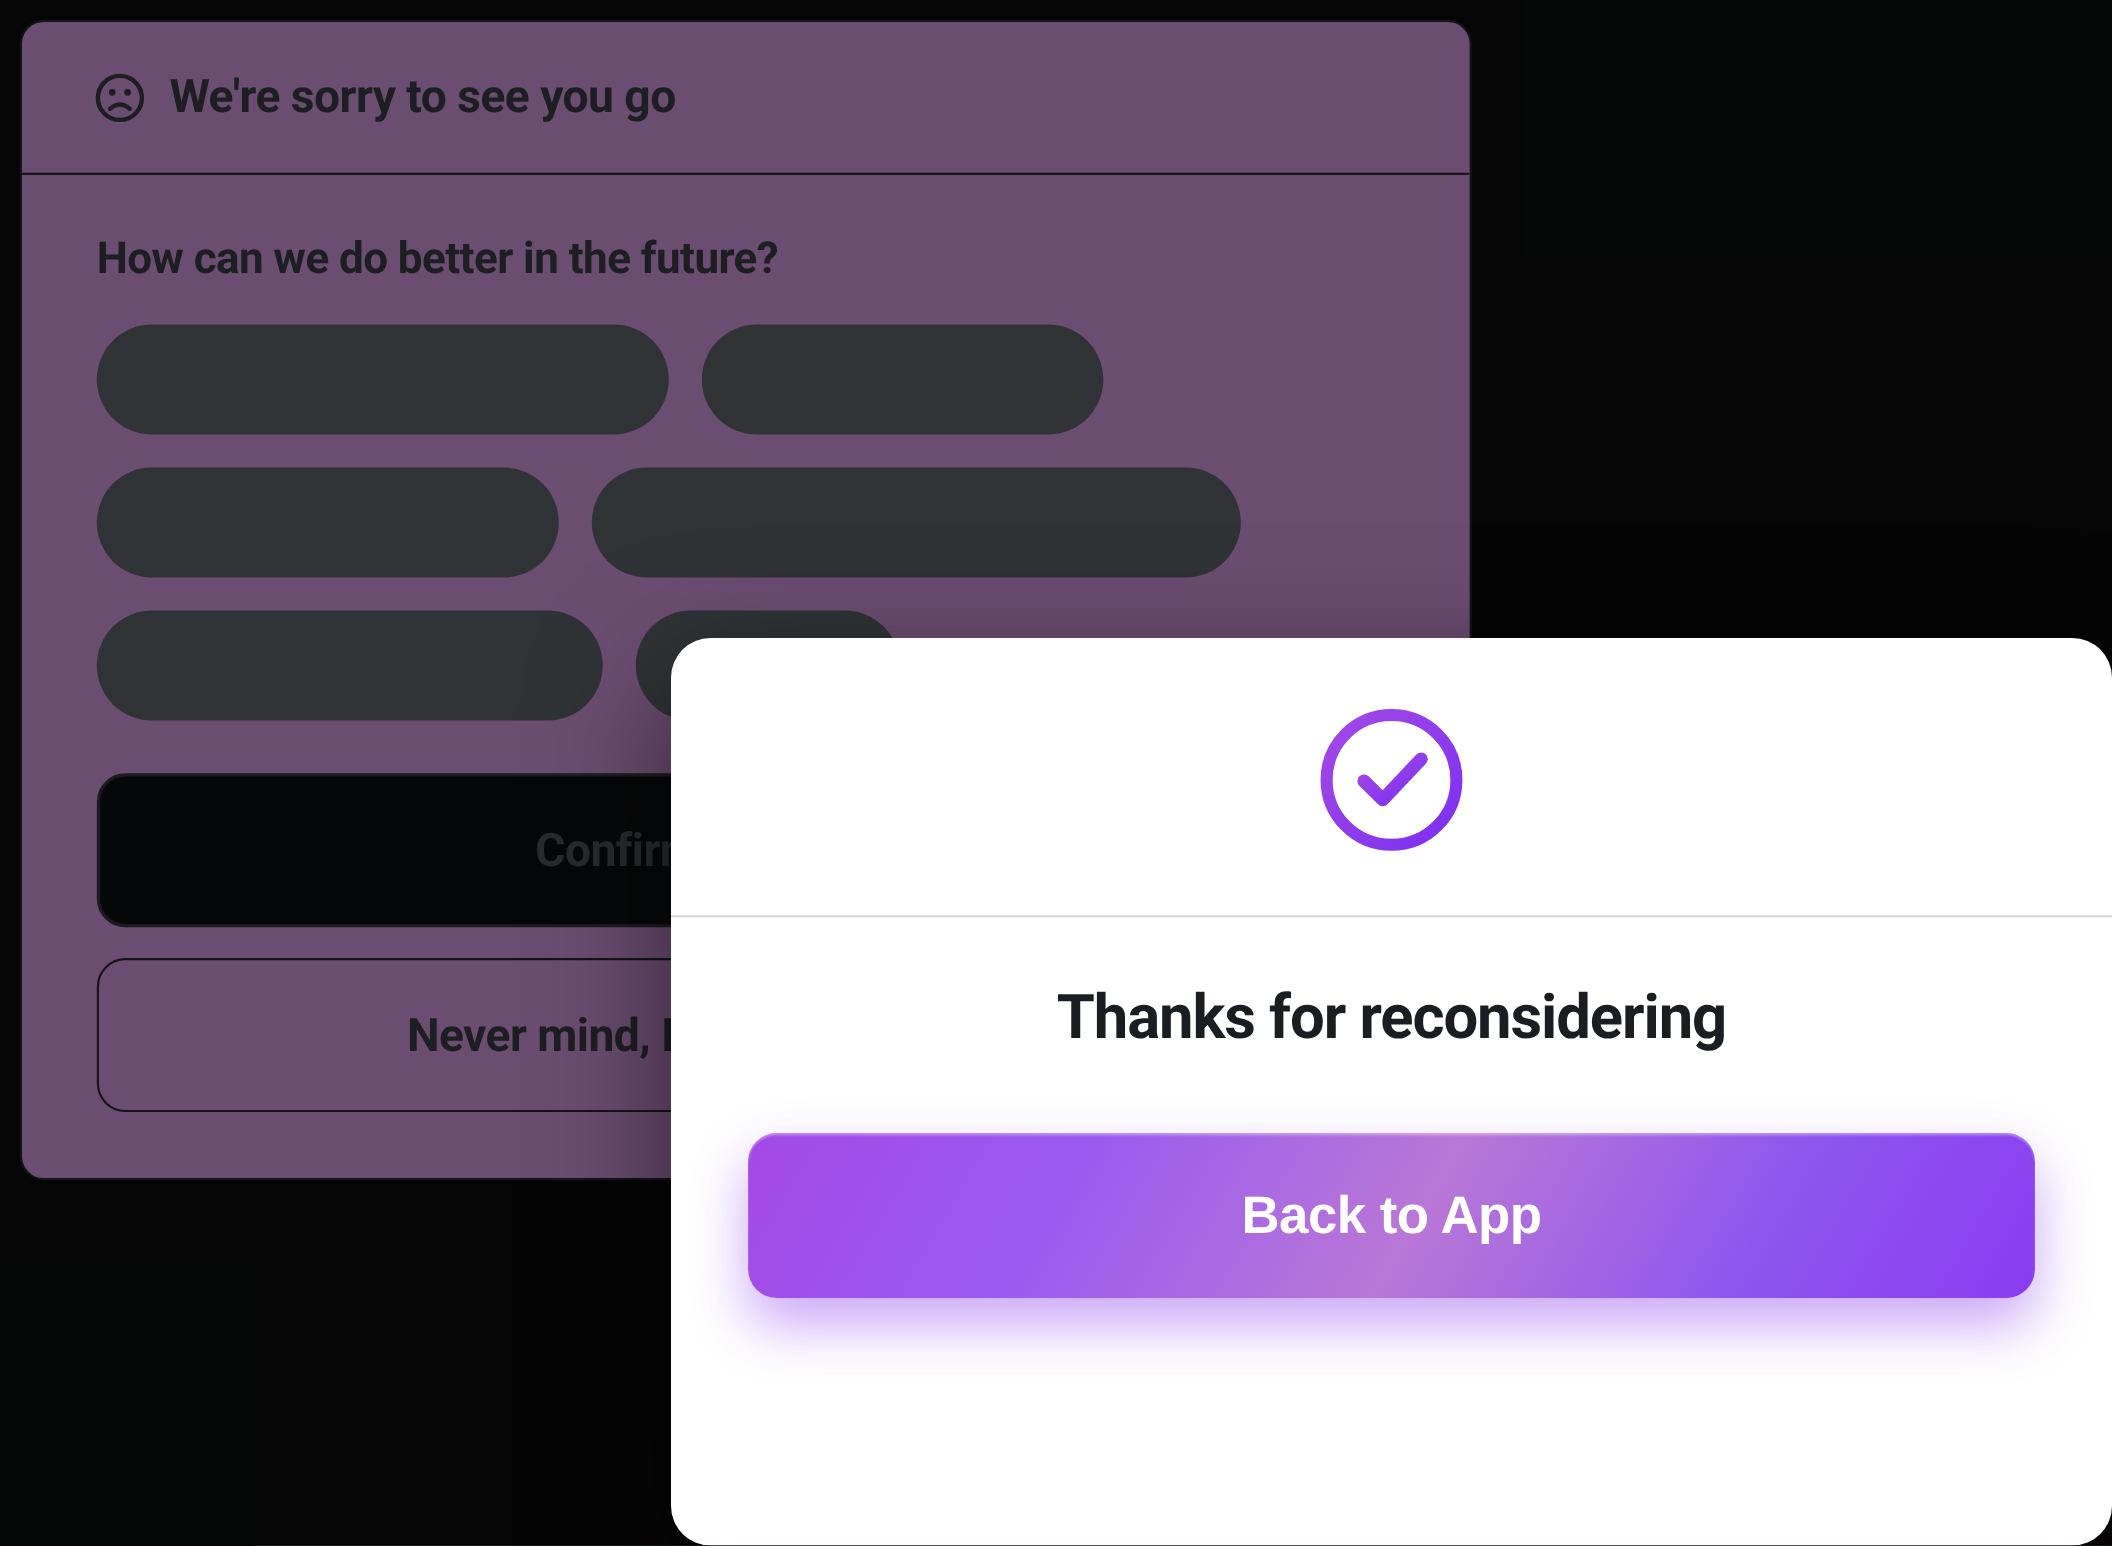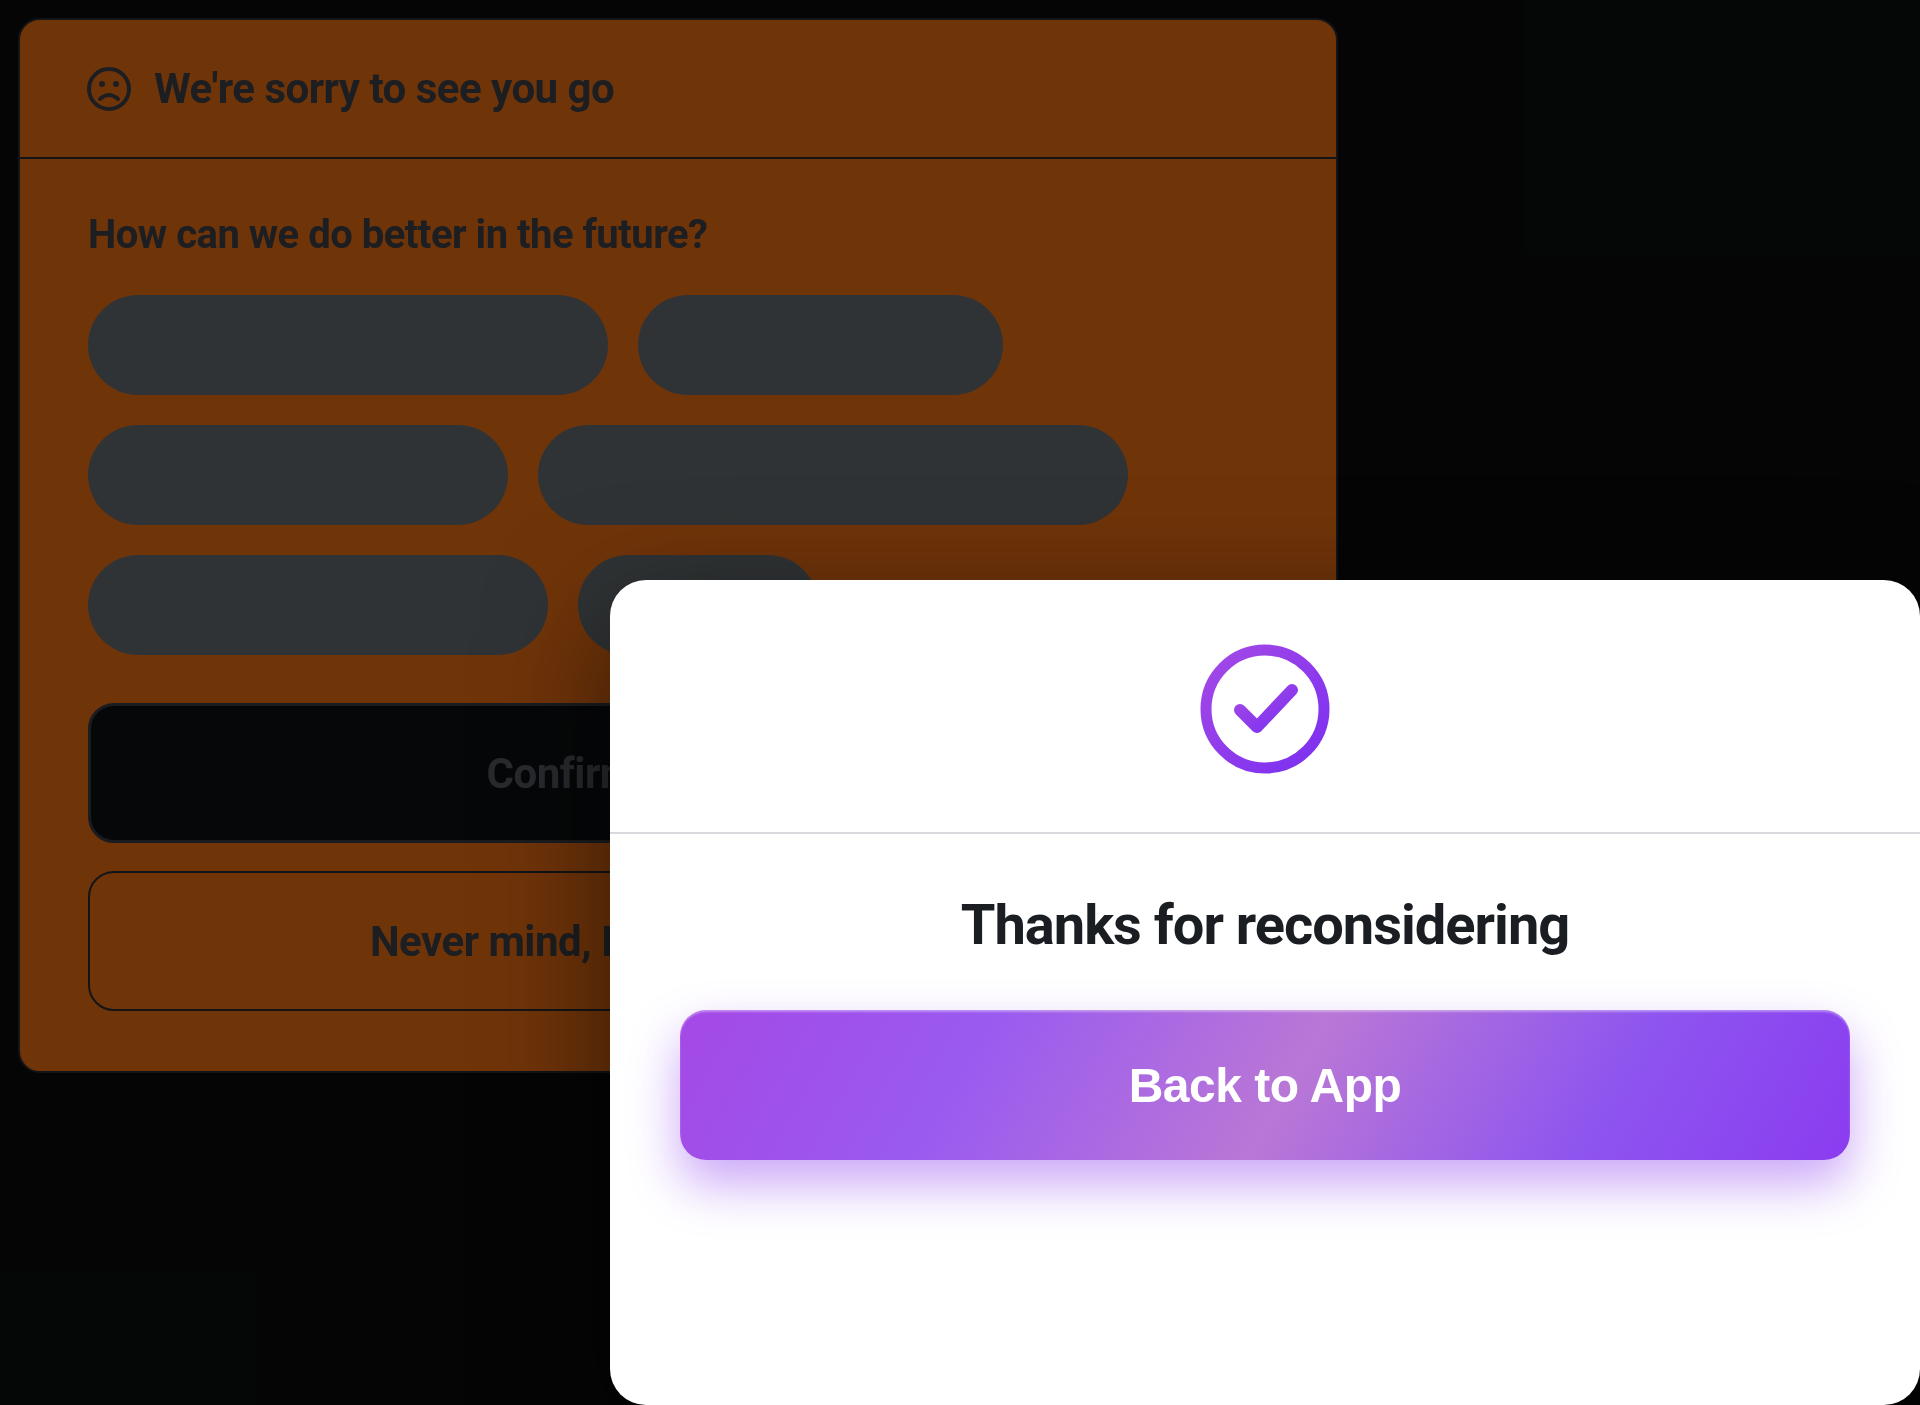--- a/index.html
+++ b/index.html
@@ -13,21 +13,21 @@
   }
 
   
   .cancel-panel {
     position: absolute;
     left: 18px;
     top: 18px;
     width: 1320px;
     border: 2px solid #2b2e33;
     border-radius: 22px;
-    background: #f97316;
+    background: #f0abfc;
     overflow: hidden;
   }
   .cancel-header {
     display: flex;
     align-items: center;
     gap: 22px;
     padding: 44px 66px;
     border-bottom: 2px solid #2b2e33;
   }
   .sad-icon {
@@ -124,21 +124,21 @@
     height: 134px;
   }
   .modal-body {
     padding: 58px 70px 0 70px;
   }
   .modal-title {
     font-size: 56px;
     font-weight: 700;
     color: #1a1d21;
     text-align: center;
-    margin-bottom: 52px;
+    margin-bottom: 72px;
     letter-spacing: -1px;
   }
   .modal-desc {
     font-size: 44px;
     font-weight: 500;
     color: #26292d;
     line-height: 1.35;
     margin-bottom: 70px;
     letter-spacing: -0.5px;
   }

